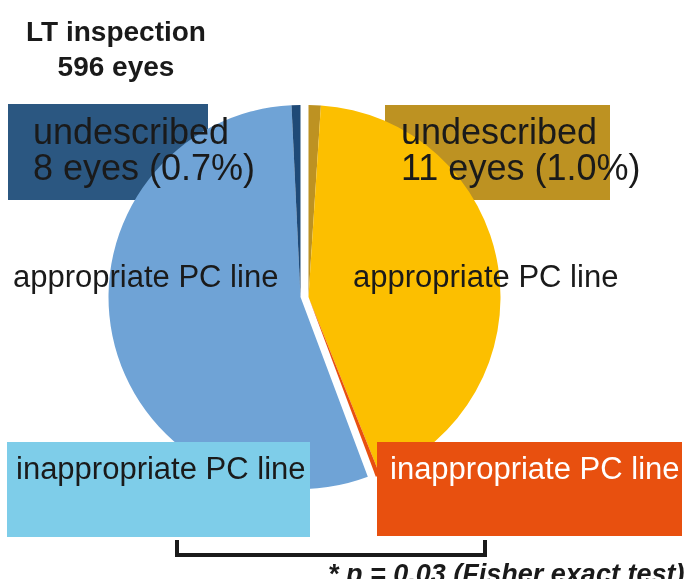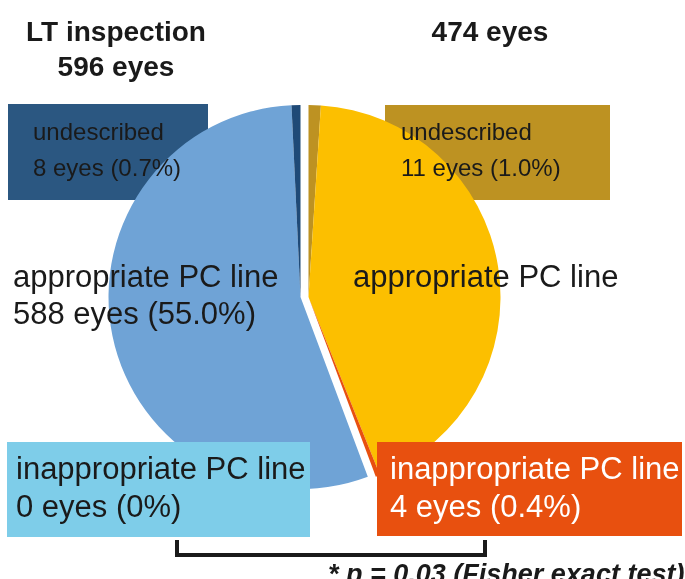--- a/index.html
+++ b/index.html
@@ -18,21 +18,21 @@
   
   .box{z-index:1;}
   .box.bottom{z-index:3;}
   .box-navy{left:8px;top:92px;width:200px;height:96px;}
   .box-gold{left:385px;top:93px;width:225px;height:95px;}
   .box-cyan{left:7px;top:430px;width:303px;height:95px;}
   .box-orange{left:377px;top:430px;width:305px;height:94px;}
   
   .pie{left:0;top:0;z-index:2;}
   
-  .lbl{z-index:4;font-size:24px;line-height:36px;white-space:nowrap;}
+  .lbl{z-index:4;font-size:36px;line-height:36px;white-space:nowrap;}
   .lbl span{display:block;}
   .lbl-navy{left:33px;top:102px;}
   .lbl-gold{left:401px;top:102px;}
   .lbl-mid{font-size:31px;line-height:37px;}
   .lbl-left-mid{left:13px;top:246px;}
   .lbl-right-mid{left:353px;top:246px;}
   .lbl-cyan{left:16px;top:438px;font-size:31px;line-height:38px;}
   .lbl-orange{left:390px;top:438px;font-size:31px;line-height:38px;color:#ffffff;}
   
   .bracket{background:#1a1a1a;z-index:4;}
@@ -45,21 +45,20 @@
 </head>
 <body>
 
 <div class="fig">
 
   <div class="abs gtitle left">
     <span>LT inspection</span>
     <span>596 eyes</span>
   </div>
   <div class="abs gtitle right">
-    <span>474 eyes</span>
   </div>
 
   <div class="abs box box-navy" style="background-color: rgb(43, 87, 129);"></div>
   <div class="abs box box-gold" style="background-color: rgb(189, 146, 34);"></div>
 
   <svg id="pie" class="abs pie" width="685" height="579" viewBox="0 0 685 579">
       <path d="M 308.5 285 L 308.5 93 A 192 192 0 0 1 320.8933284608014 93.40040341988532 Z" fill="#bd9222"></path>
       <path d="M 308.5 285 L 320.8933284608014 93.40040341988532 A 192 192 0 0 1 380.0177523878385 463.1830830729781 Z" fill="#fcbf00"></path>
       <path d="M 308.5 285 L 380.0177523878385 463.1830830729781 A 192 192 0 0 1 375.81314849306875 464.8136258461802 Z" fill="#e8500f"></path>
       <path d="M 300.5 285 L 367.81314849306875 464.8136258461802 A 192 192 0 1 1 291.4837165226883 93.21181831964526 Z" fill="#6fa3d6"></path>
@@ -72,32 +71,29 @@
   <div class="abs lbl lbl-navy">
     <span>undescribed</span>
     <span>8 eyes (0.7%)</span>
   </div>
   <div class="abs lbl lbl-gold">
     <span>undescribed</span>
     <span>11 eyes (1.0%)</span>
   </div>
   <div class="abs lbl lbl-mid lbl-left-mid">
     <span>appropriate PC line</span>
-    <span>588 eyes (55.0%)</span>
   </div>
   <div class="abs lbl lbl-mid lbl-right-mid">
     <span>appropriate PC line</span>
   </div>
   <div class="abs lbl lbl-cyan">
     <span>inappropriate PC line</span>
-    <span>0 eyes (0%)</span>
   </div>
   <div class="abs lbl lbl-orange">
     <span>inappropriate PC line</span>
-    <span>4 eyes (0.4%)</span>
   </div>
 
   <div class="abs bracket br-h"></div>
   <div class="abs bracket br-l"></div>
   <div class="abs bracket br-r"></div>
 
   <div class="abs pval">* p = 0.03 (Fisher exact test)</div>
 
 </div>
 

